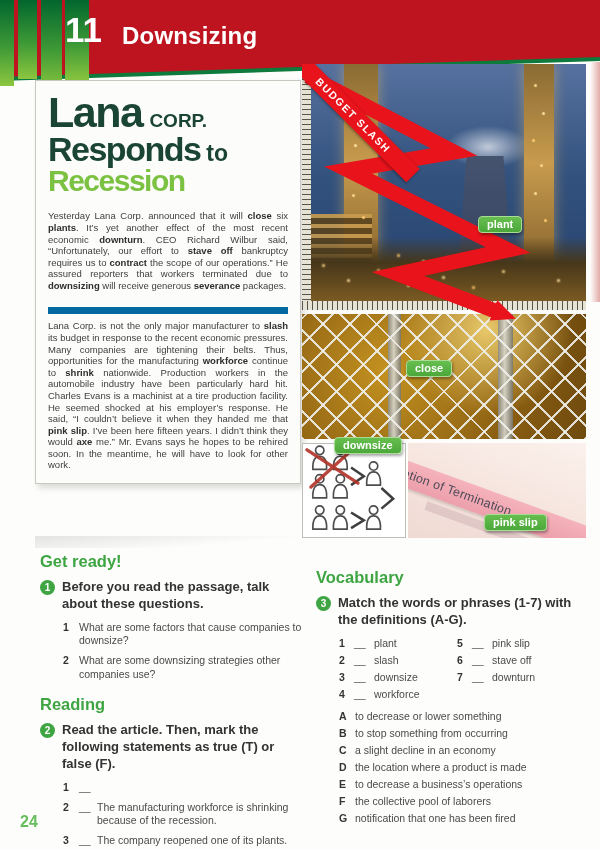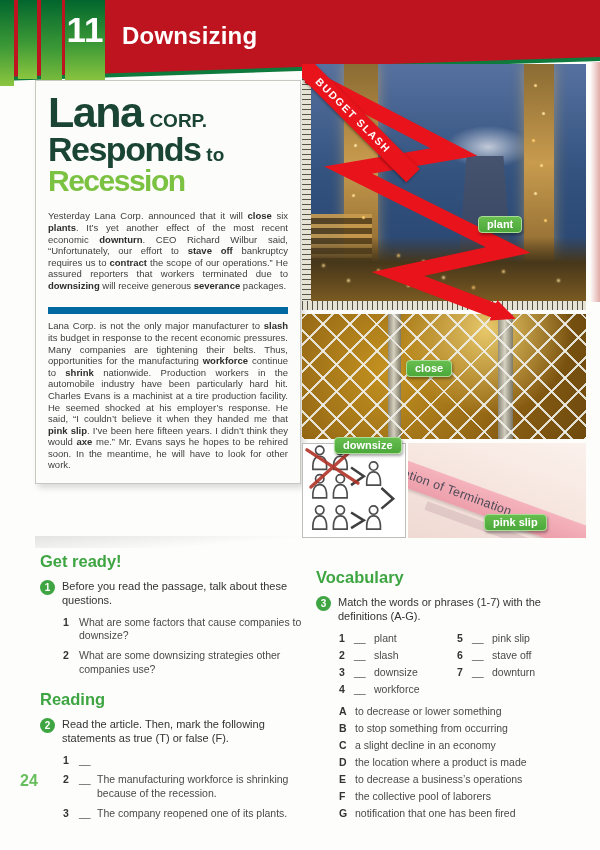--- a/index.html
+++ b/index.html
@@ -8,33 +8,33 @@
 
   
   .hdr-green{position:absolute;left:0;top:0;width:600px;height:84px;background:#0E7A3C;
              clip-path:polygon(0 0,100% 0,100% 61px,0 81px);}
   .hdr-red{position:absolute;left:0;top:0;width:600px;height:80px;background:#BE1420;
            clip-path:polygon(0 0,100% 0,100% 57px,0 77px);}
   .bar{position:absolute;top:0;background:linear-gradient(180deg,#02662E 0%,#3E9A36 55%,#8CC63F 100%);}
   .bar1{left:0;width:14px;height:86px;}
   .bar2{left:18px;width:19px;height:79px;}
   .bar3{left:41px;width:21px;height:91px;}
-  .bar4{left:65px;width:40px;height:82px;text-align:center;}
+  .bar4{left:65px;width:24px;height:82px;text-align:center;}
   .unit-num{display:inline-block;margin-top:12px;font-size:35px;font-weight:bold;color:#fff;line-height:1;}
   .unit-title{position:absolute;left:122px;top:22px;font-size:24px;font-weight:bold;color:#fff;letter-spacing:.2px;}
 
   
   .article{position:absolute;left:35px;top:80px;width:266px;background:#FCFCFA;
            border:1px solid #C8C8C0;box-shadow:3px 4px 6px rgba(0,0,0,.14);
            padding:10px 12px 12px;box-sizing:border-box;}
   .ttl{color:#1A4434;font-weight:bold;letter-spacing:-1.5px;line-height:.98;}
   .ttl .big1{font-size:43px;}
   .ttl .sup1{font-size:19px;letter-spacing:0;margin-left:7px;}
   .ttl .big2{font-size:34px;}
-  .ttl .sup2{font-size:19px;letter-spacing:0;margin-left:6px;}
+  .ttl .sup2{font-size:23px;letter-spacing:0;margin-left:6px;}
   .ttl3{color:#7CC242;font-weight:bold;font-size:30px;letter-spacing:-1.5px;line-height:1;}
   .article p{margin:0;font-size:9.5px;line-height:1.22;text-align:justify;color:#414042;}
   .article p{padding-top:6px;margin-top:16px;border-top:7px solid #0369a1;}
   .article p:first-of-type{border-top:none;margin-top:8px;}
   .article b{color:#2E2E2E;}
   .curl{position:absolute;left:35px;top:536px;width:266px;height:12px;
         background:linear-gradient(175deg,rgba(0,0,0,.10),rgba(0,0,0,0) 70%);}
 
   
   .photos{position:absolute;left:302px;top:64px;width:284px;height:474px;}
@@ -104,36 +104,36 @@
 
   
   .col{position:absolute;}
   .col-left{left:40px;top:540px;width:262px;}
   .col-right{left:316px;top:556px;width:270px;}
   h2.sec{margin:12px 0 8px;font-size:16.5px;font-weight:bold;color:#3EA542;}
   h2.reading{margin-top:14px;}
   .ex{display:flex;margin-bottom:8px;}
   .exnum{flex:0 0 15px;height:15px;margin:1px 7px 0 0;border-radius:50%;background:#3EA542;
          color:#fff;font-size:10px;font-weight:bold;text-align:center;line-height:15px;}
-  .exinstr{font-size:11px;font-weight:normal;color:#333;line-height:1.3;}
+  .exinstr{font-size:13px;font-weight:bold;color:#333;line-height:1.3;}
   .items{margin-left:23px;}
   .it{display:flex;margin-bottom:6px;font-size:10.5px;line-height:1.3;color:#4A4A4A;}
   .it .n{flex:0 0 16px;font-weight:bold;color:#333;}
   .it .bl{flex:0 0 18px;color:#555;}
   .it .tx{flex:1;}
   .vgrid{margin-left:23px;margin-bottom:10px;}
   .vrow{display:flex;margin-bottom:5px;font-size:10.5px;color:#4A4A4A;}
   .vcell{display:flex;}
   .vcell.c1{width:118px;}
   .vcell .n{width:15px;font-weight:bold;color:#333;}
   .vcell .bl{width:20px;color:#555;}
   .defs{margin-left:23px;}
   .drow{display:flex;margin-bottom:4.5px;font-size:10.5px;line-height:1.2;color:#4A4A4A;}
   .drow .l{flex:0 0 16px;font-weight:bold;color:#333;}
-  .pageno{position:absolute;left:20px;top:772px;font-size:16px;font-weight:bold;color:#67BE5C;}
+  .pageno{position:absolute;left:20px;top:813px;font-size:16px;font-weight:bold;color:#67BE5C;}
 </style>
 </head>
 <body>
 
 <div class="page">
 
   <div class="hdr-green"></div>
   <div class="hdr-red"></div>
   <div class="bar bar1"></div>
   <div class="bar bar2"></div>

